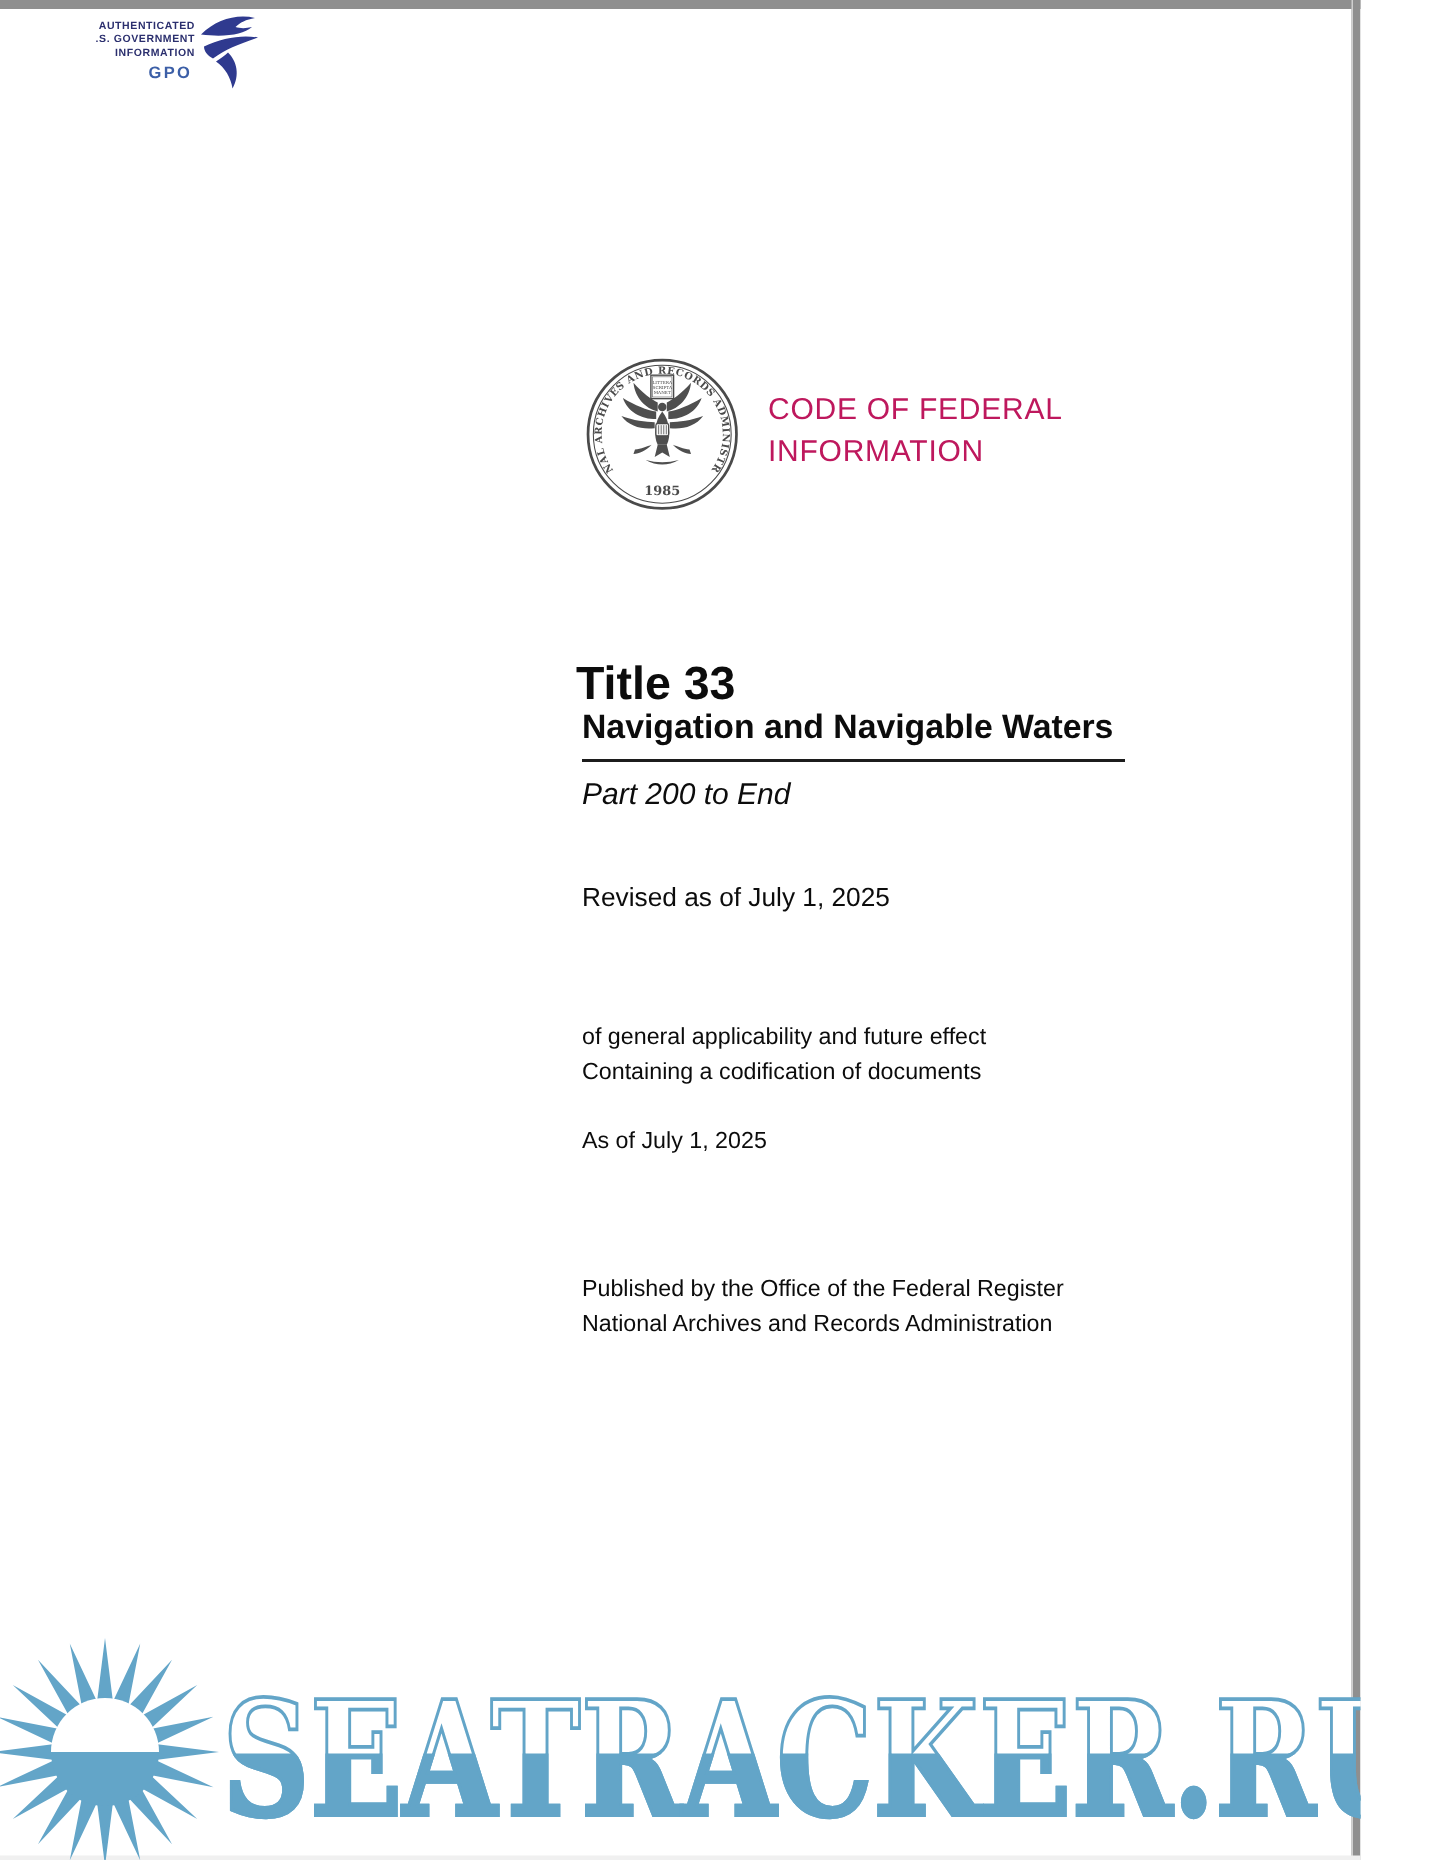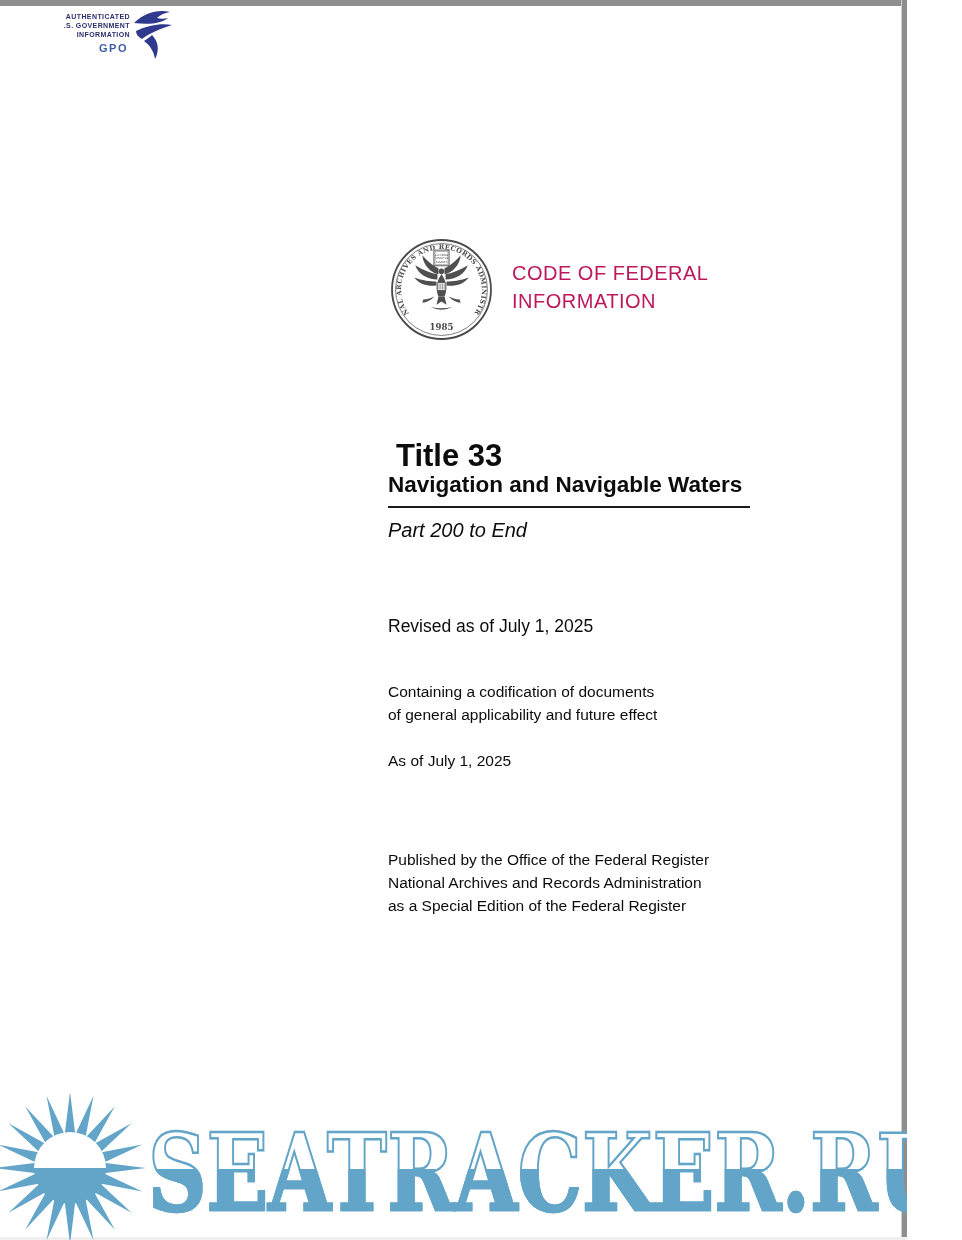--- a/index.html
+++ b/index.html
@@ -8,25 +8,25 @@
   .top-bar{position:absolute;left:0;top:0;width:962px;height:6px;background:#8f8f8f;}
   .right-border{position:absolute;top:0;right:0;width:6px;height:1240px;background:#8f8f8f;border-left:1px solid #cfcfcf;box-sizing:border-box;}
   .bottom-edge{position:absolute;left:0;bottom:0;width:962px;height:3px;background:#f0f0f0;}
 
   .gpo{position:absolute;left:64px;top:9px;}
   .seal{position:absolute;left:390px;top:238px;}
 
   .cfr-header{position:absolute;left:512px;top:259px;font-size:20px;font-weight:normal;
               letter-spacing:.5px;color:#be185d;line-height:28px;}
 
-  .title{position:absolute;left:396px;top:440px;font-size:31px;font-weight:bold;line-height:1;}
+  .title{position:absolute;left:384px;top:440px;font-size:31px;font-weight:bold;line-height:1;}
   .subtitle{position:absolute;left:388px;top:474px;font-size:22.5px;line-height:1;font-weight:bold;}
   .rule{position:absolute;left:388px;top:506px;width:362px;height:2px;background:#1c1c1c;}
   .part{position:absolute;left:388px;top:520px;font-size:20px;line-height:1;font-style:italic;}
-  .revised{position:absolute;left:388px;top:590px;font-size:17.5px;line-height:1;margin-top:28px;}
+  .revised{position:absolute;left:388px;top:590px;font-size:17.5px;line-height:1;}
   .containing{position:absolute;left:388px;top:680px;font-size:15.5px;line-height:23px;}
   .asof{position:absolute;left:388px;top:753px;font-size:15.5px;line-height:1;}
   .publisher{position:absolute;left:388px;top:848px;font-size:15.5px;line-height:23px;}
 
   .watermark{position:absolute;left:0;top:1090px;width:962px;height:150px;}
   .wm-text{font-family:"DejaVu Serif",serif;font-weight:bold;}
   .seal-ring-text{font-family:"DejaVu Serif",serif;font-size:6.5px;font-weight:bold;letter-spacing:.4px;fill:#4a4a4a;}
   .seal-year{font-family:"DejaVu Serif",serif;font-size:8.5px;font-weight:bold;fill:#4a4a4a;}
   .seal-tablet-line{font-family:"DejaVu Serif",serif;font-size:2.8px;fill:#4a4a4a;}
   .gpo-line{font-size:7px;font-weight:bold;letter-spacing:.4px;fill:#2b2f6e;font-family:"Liberation Sans",sans-serif;}
@@ -98,30 +98,29 @@
     <div>INFORMATION</div>
   </div>
 
   <div class="title">Title 33</div>
   <div class="subtitle">Navigation and Navigable Waters</div>
   <div class="rule"></div>
   <div class="part">Part 200 to End</div>
   <div class="revised">Revised as of July 1, 2025</div>
 
   <div class="containing">
+    <div>of general applicability and future effect</div>
     <div>Containing a codification of documents</div>
-    <div>of general applicability and future effect</div>
   </div>
 
   <div class="asof">As of July 1, 2025</div>
 
   <div class="publisher">
     <div>Published by the Office of the Federal Register</div>
     <div>National Archives and Records Administration</div>
-    <div>as a Special Edition of the Federal Register</div>
   </div>
 
   <svg class="watermark" viewBox="0 0 962 150">
     <defs>
       <clipPath id="wmBottom">
           <rect x="140" y="79" width="822" height="71"></rect>
         </clipPath>
     </defs>
     <g>
       <polygon fill="#63a5c8" points="70,2 75.3,44.4 93.5,5.7 85.4,47.7 114.7,16.5 94,54 131.5,33.3 100.3,62.6 142.3,54.5 103.6,72.7 146,78 103.6,83.3 142.3,101.5 100.3,93.4 131.5,122.7 94,102 114.7,139.5 85.4,108.3 93.5,150.3 75.3,111.6 70,154 64.7,111.6 46.5,150.3 54.6,108.3 25.3,139.5 46,102 8.5,122.7 39.7,93.4 -2.3,101.5 36.4,83.3 -6,78 36.4,72.7 -2.3,54.5 39.7,62.6 8.5,33.3 46,54 25.3,16.5 54.6,47.7 46.5,5.7 64.7,44.4"></polygon>

